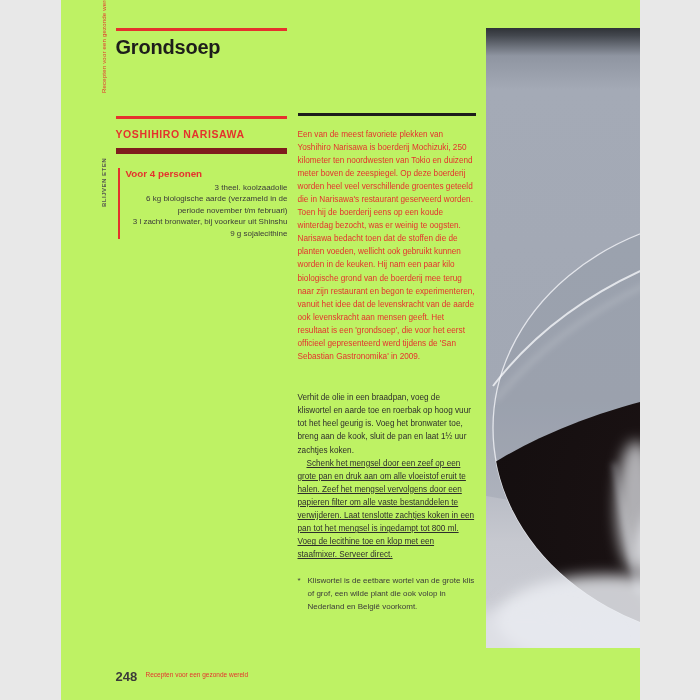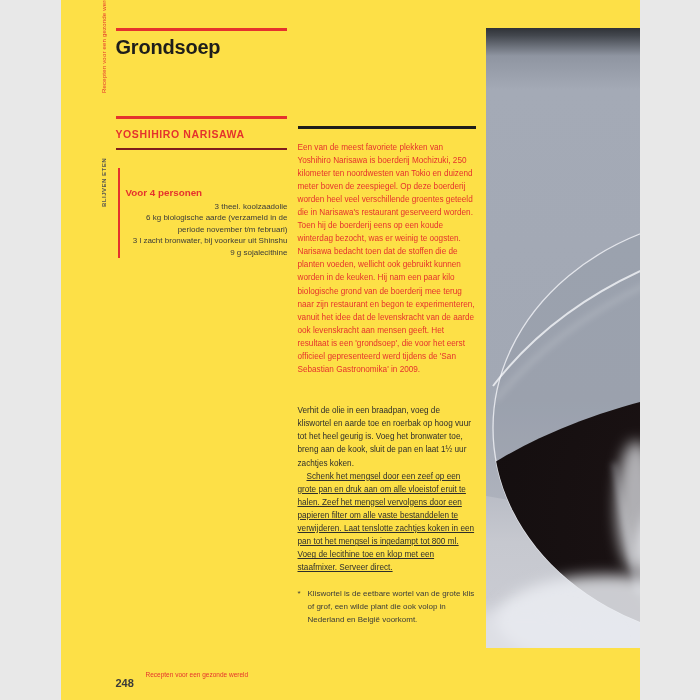--- a/index.html
+++ b/index.html
@@ -1,18 +1,18 @@
 <!DOCTYPE html>
 <html><head>
 <meta charset="utf-8">
 <style>
   * { margin:0; padding:0; box-sizing:border-box; }
   html,body { background:#e8e8e8; }
   .page {
-    position:relative; width:579px; height:700px; background:#fde047;
+    position:relative; width:579px; height:700px; background:#bef264;
     font-family:"Liberation Sans", sans-serif; color:#1d1d1b; overflow:hidden;
     margin:0 auto;
   }
   
   .spine-text {
     position:absolute; left:40px; top:93px; width:79px;
     transform:rotate(-90deg); transform-origin:0 0;
     font-size:6px; color:#e5322d; letter-spacing:0.2px; white-space:nowrap;
   }
   .chapter-text {
@@ -20,42 +20,42 @@
     transform:rotate(-90deg); transform-origin:0 0;
     font-size:6px; font-weight:bold; color:#55554f; letter-spacing:0.5px; white-space:nowrap;
   }
   
   .rule-red-top { position:absolute; left:55px; top:28px; width:171px; height:3px; background:#e5322d; }
   .page-title  { position:absolute; left:55px; top:36px; width:171px; font-size:20px; font-weight:bold; color:#1d1d1b; letter-spacing:-0.2px; }
   .rule-red-bottom { position:absolute; left:55px; top:116px; width:171px; height:3px; background:#e5322d; }
   .chef {
     position:absolute; left:55px; top:128px; width:171px;
     color:#e5322d; font-size:10.5px; font-weight:bold; letter-spacing:0.6px;
-    padding-bottom:8px; border-bottom:2px solid #7f1d1d;
+    padding-bottom:8px; border-bottom:6px solid #7f1d1d;
   }
   
   .ingredients {
     position:absolute; left:57px; top:168px; width:170px;
     border-left:2px solid #e5322d; padding-left:6px;
   }
-  .servings { color:#e5322d; font-size:9.8px; font-weight:bold; margin-bottom:3px;margin-top:19px; }
+  .servings { color:#e5322d; font-size:9.8px; font-weight:bold; margin-bottom:3px; }
   .ingredient { color:#3b3b39; font-size:8px; line-height:11.4px; padding-left:8px; text-indent:-8px;text-align:right; }
   
-  .main-col { position:absolute; left:237px; top:126px; width:178px; }
+  .main-col { position:absolute; left:237px; top:113px; width:178px; }
   .rule-black { height:2.5px; background:#1d1d1b; margin-bottom:12px; }
   .intro { color:#e5322d; font-size:8.2px; line-height:13.1px; }
   .step  { color:#2e2e2c; font-size:8.2px; line-height:13.1px; }
   .step-first { margin-top:28px; }
   .step-follow { text-indent:9px;text-decoration:underline; }
   .footnote { display:flex; margin-top:14px; color:#3b3b39; font-size:8px; line-height:12.8px; }
   .footnote .marker { width:10px; flex:0 0 10px; }
   
   .photo { position:absolute; left:425px; top:28px; width:247px; height:620px; overflow:hidden; }
   
-  .page-number { position:absolute; left:55px; top:669px; font-size:11px; font-weight:bold; color:#3b3b39;margin-top:8px; }
+  .page-number { position:absolute; left:55px; top:669px; font-size:13px; font-weight:bold; color:#3b3b39; }
   .footer-book-title { position:absolute; left:85px; top:671px; font-size:6.5px; color:#e5322d; }
 </style>
 </head>
 <body>
 
 <div class="page">
 
   <div class="spine-text">Recepten voor een gezonde wereld</div>
   <div class="chapter-text">BLIJVEN ETEN</div>
 

